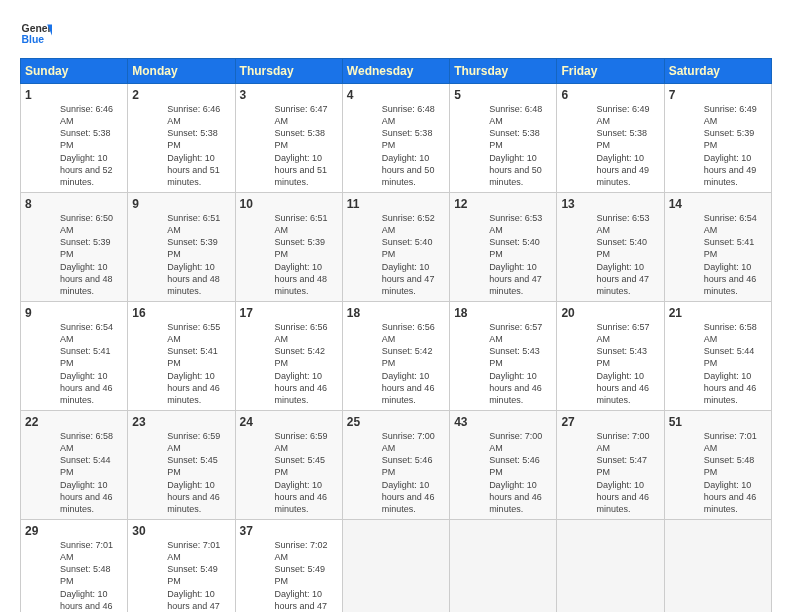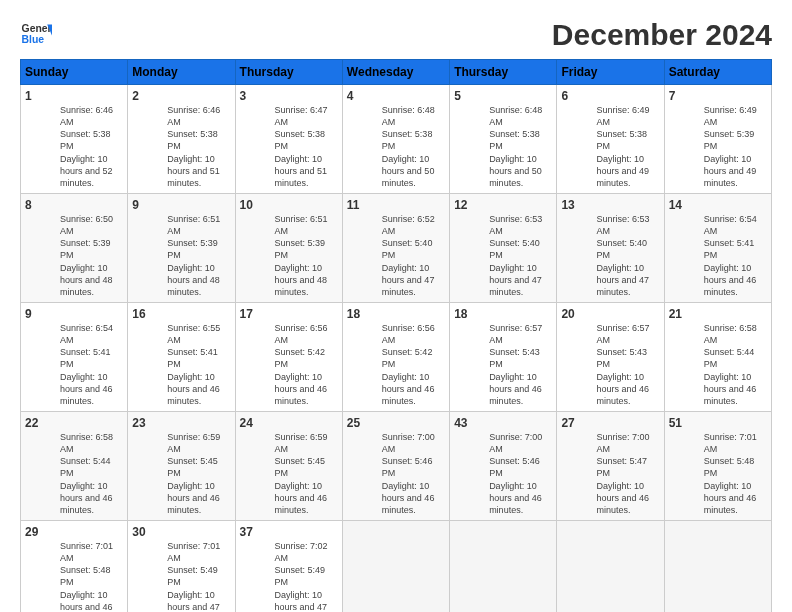--- a/index.html
+++ b/index.html
@@ -47,21 +47,21 @@
     }
     .calendar {
       flex: 1;
       border: 1px solid #ccc;
       border-collapse: collapse;
       width: 100%;
       table-layout: fixed;
     }
     .calendar th {
       background: #1a73e8;
-      color: #000000;
+      color: #fef9c3;
       font-size: 12px;
       font-weight: bold;
       padding: 5px 4px;
       text-align: left;
       border: 1px solid #1565c0;
     }
     .calendar td {
       vertical-align: top;
       padding: 4px 4px;
       border: 1px solid #ccc;
@@ -100,21 +100,20 @@
 <div class="page">
   <div class="header">
     <div class="logo">
       <svg class="logo-icon" viewBox="0 0 40 40">
         <text x="2" y="18" font-size="13" font-weight="bold" fill="#333" font-family="Arial">General</text>
         <text x="2" y="31" font-size="13" font-weight="bold" fill="#1a73e8" font-family="Arial">Blue</text>
         <polygon points="34,8 40,8 40,22" fill="#1a73e8"></polygon>
       </svg>
     </div>
     <div class="title-block">
-      <div class="main-title">December 2024</div>
     </div>
   </div>
 
   <table class="calendar">
     <thead>
       <tr>
         <th>Sunday</th>
         <th>Monday</th>
         <th>Thursday</th>
         <th>Wednesday</th>

